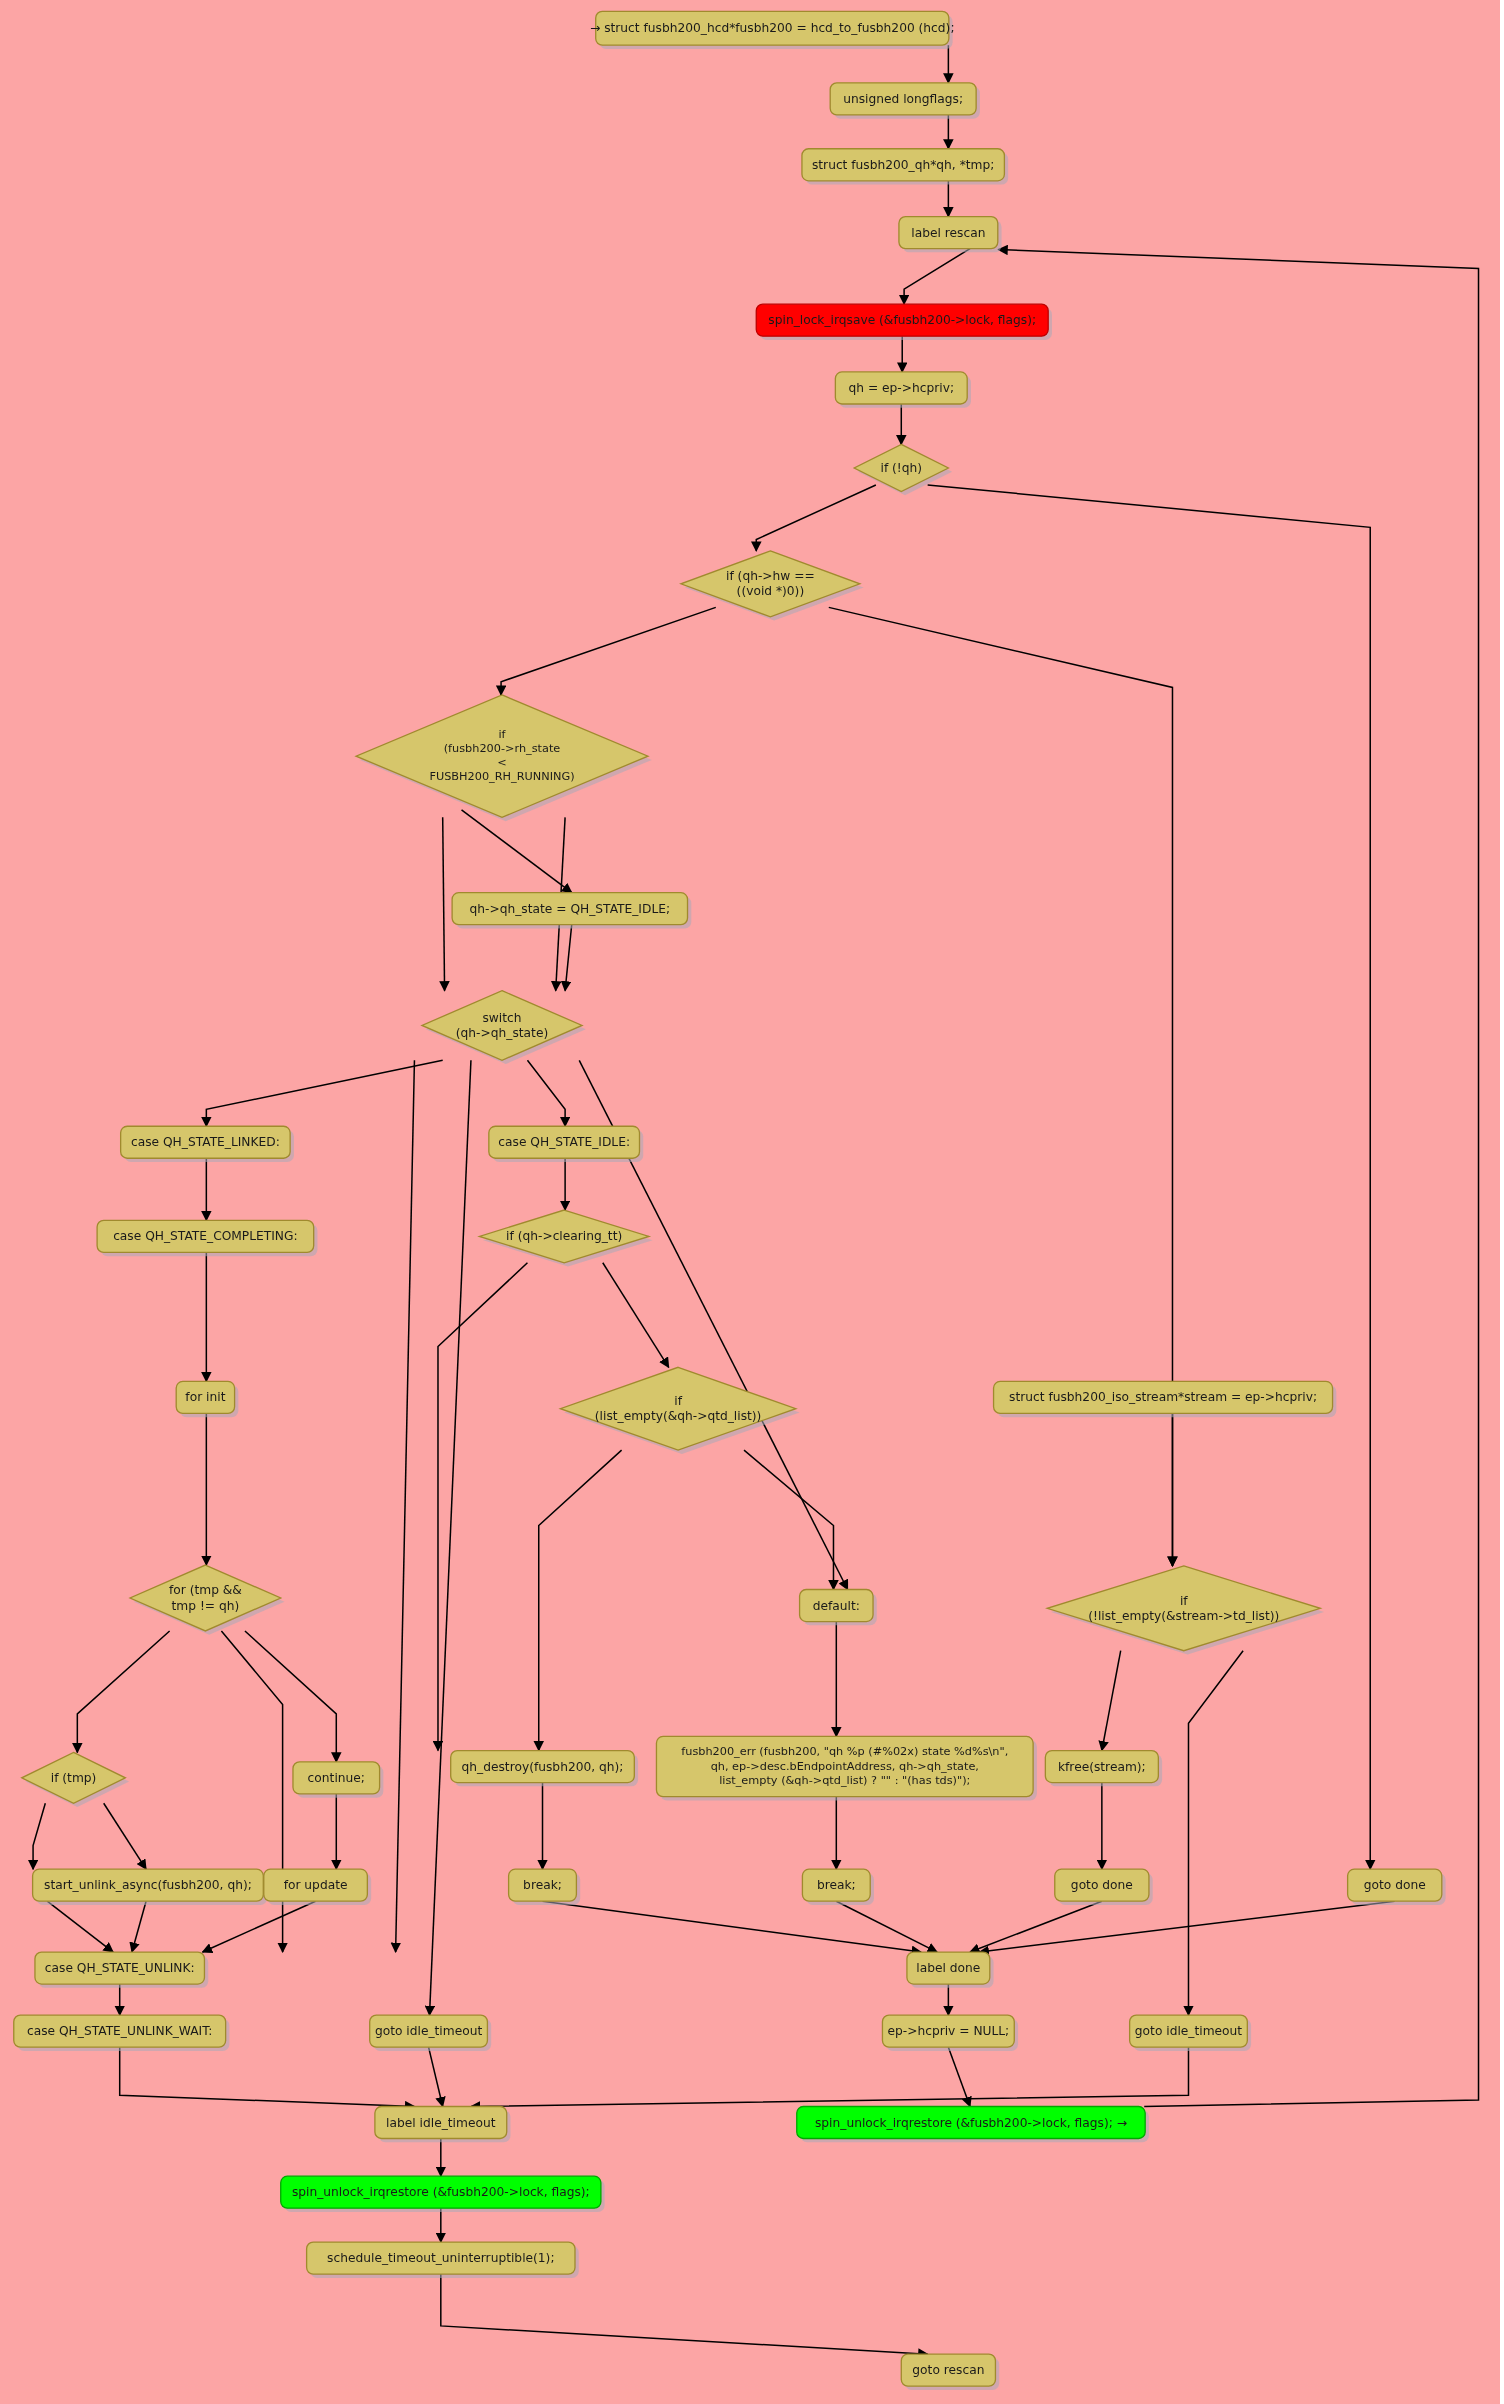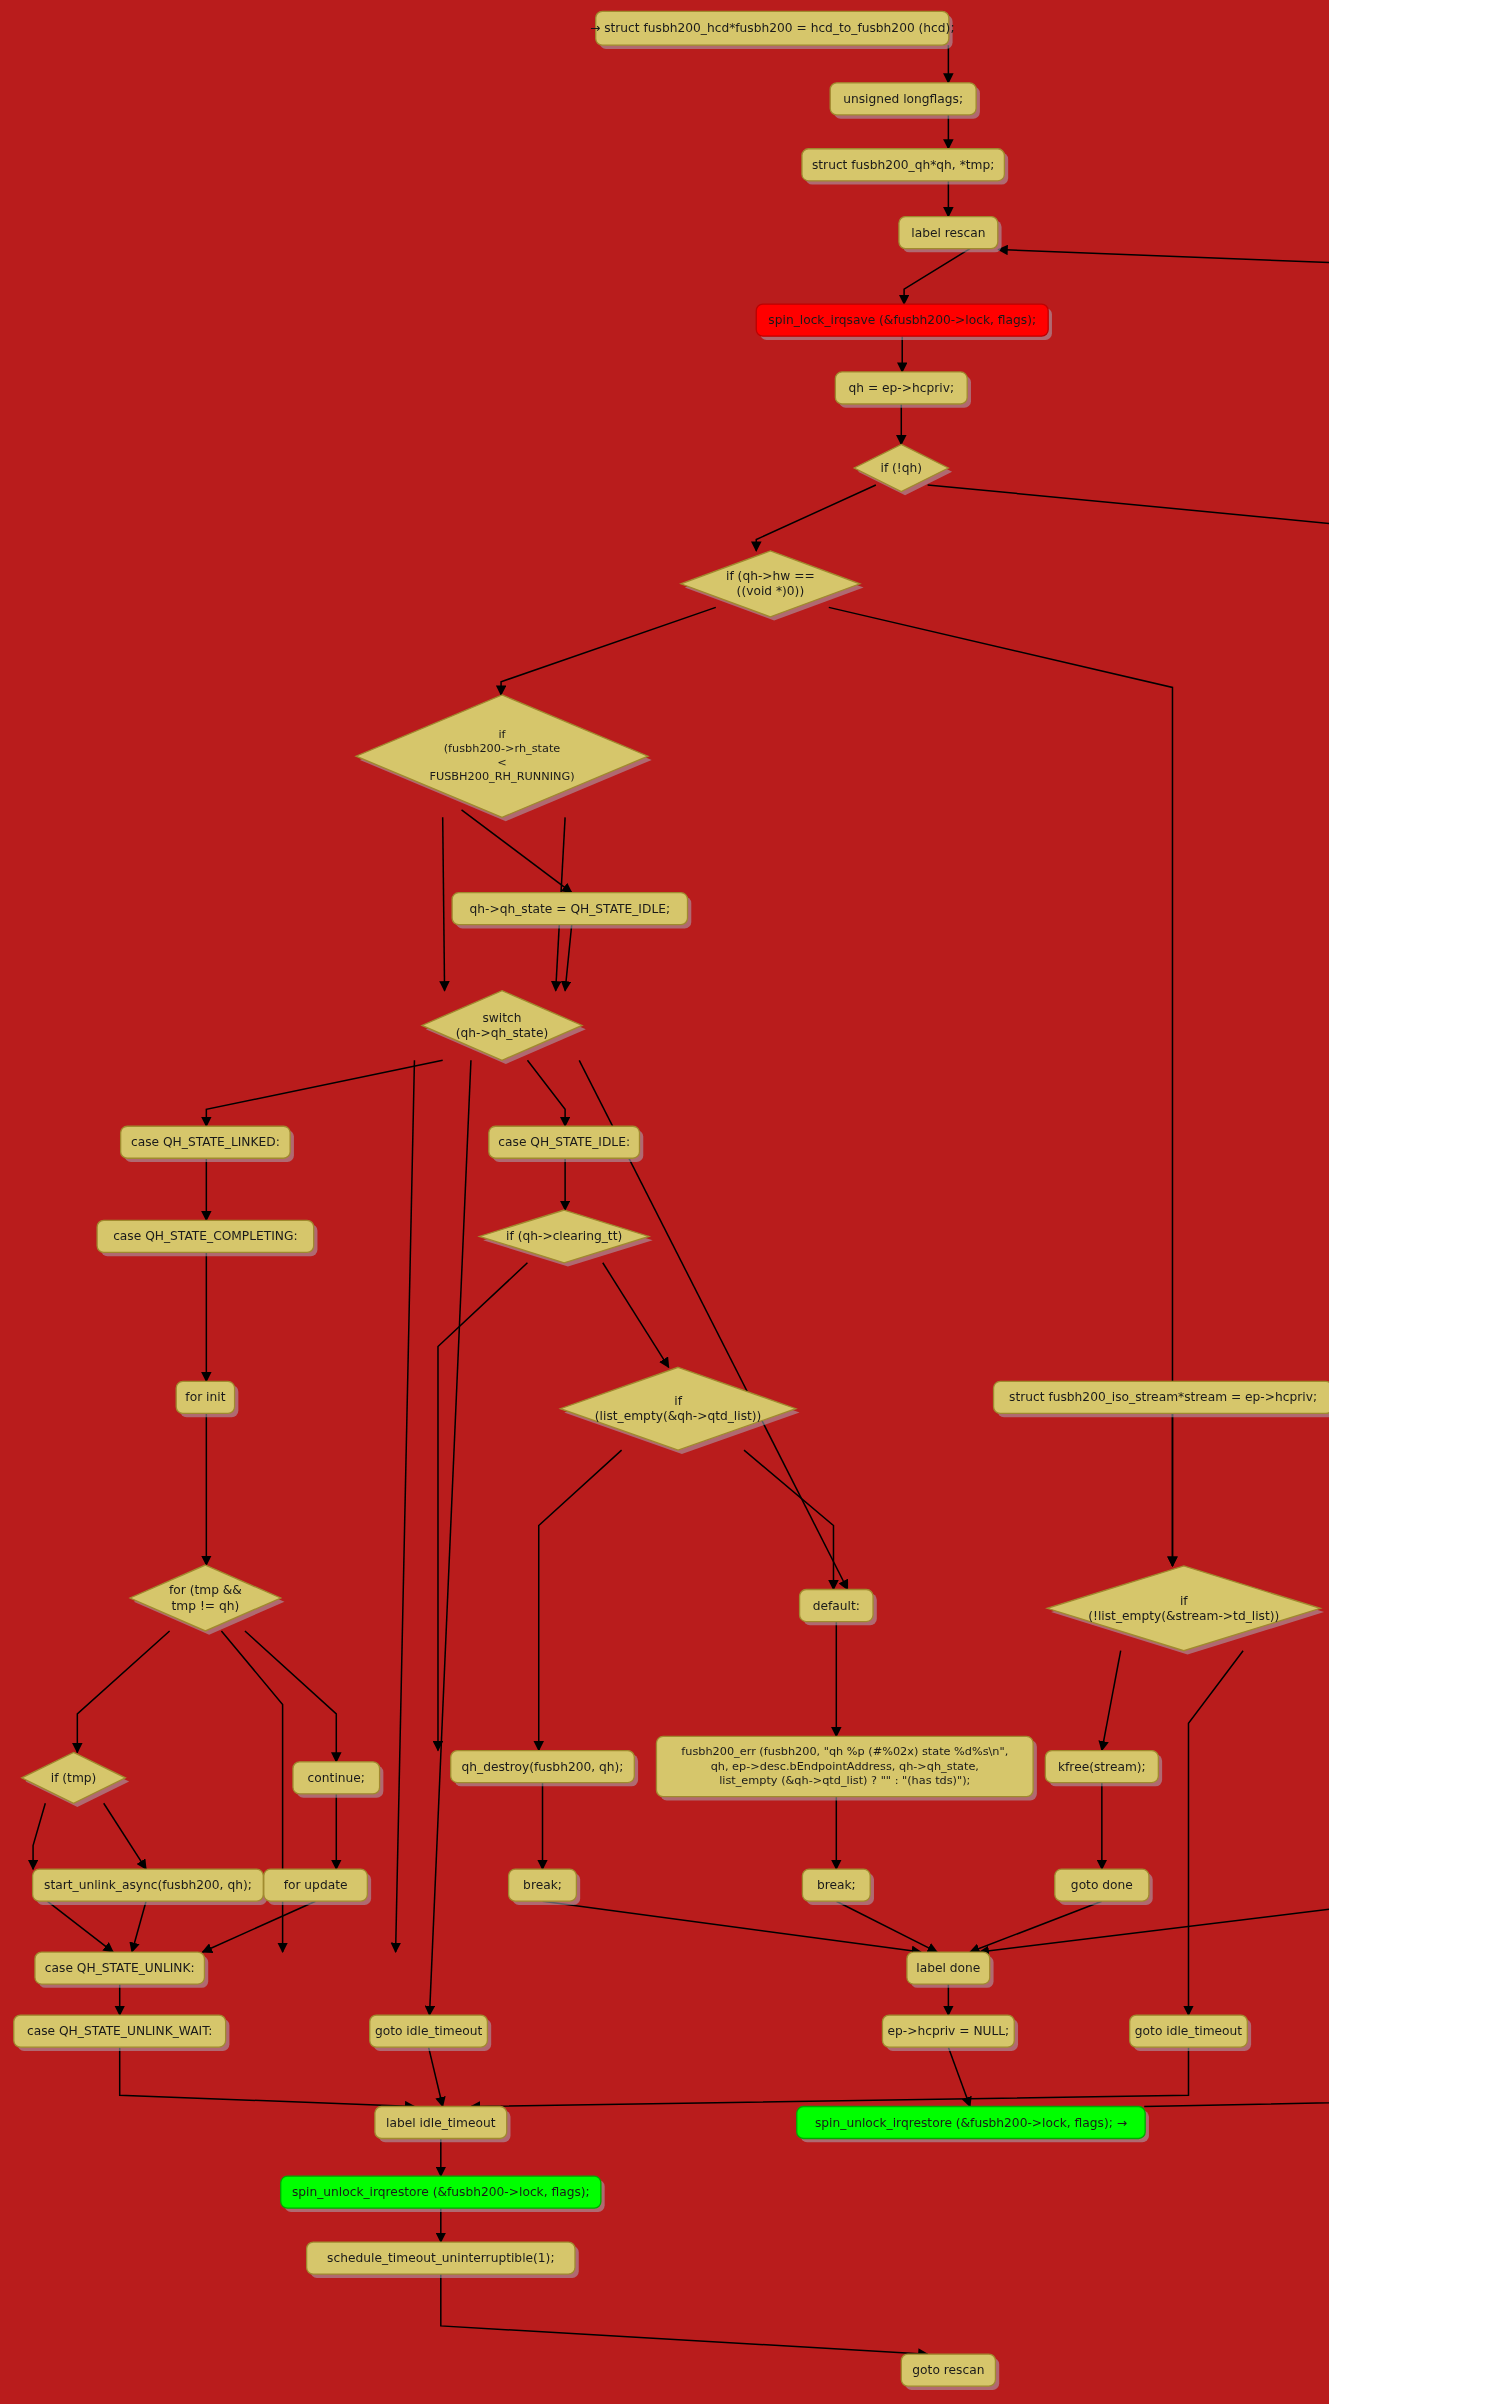--- a/index.html
+++ b/index.html
@@ -2,23 +2,23 @@
 <html style="font-size:15px"><head>
 <meta charset="utf-8">
 <style>
   html, body {
     margin: 0;
     padding: 0;
     background: #ffffff;
   }
   #canvas-wrap {
     position: relative;
-    width: 1329px;
+    width: 1500px;
     height: 2405px;
-    background: #b91c1c;
+    background: #fca5a5;
     overflow: hidden;
     font-family: "DejaVu Sans", "Liberation Sans", sans-serif;
   }
   svg#flow {
     position: absolute;
     left: 0; top: 0;
     width: 1505px;
     height: 2405px;
   }
   .edge {

